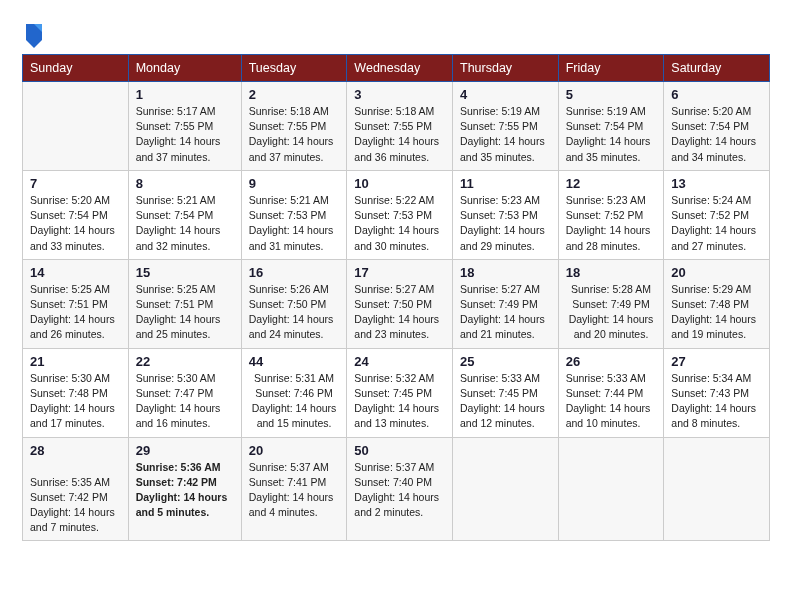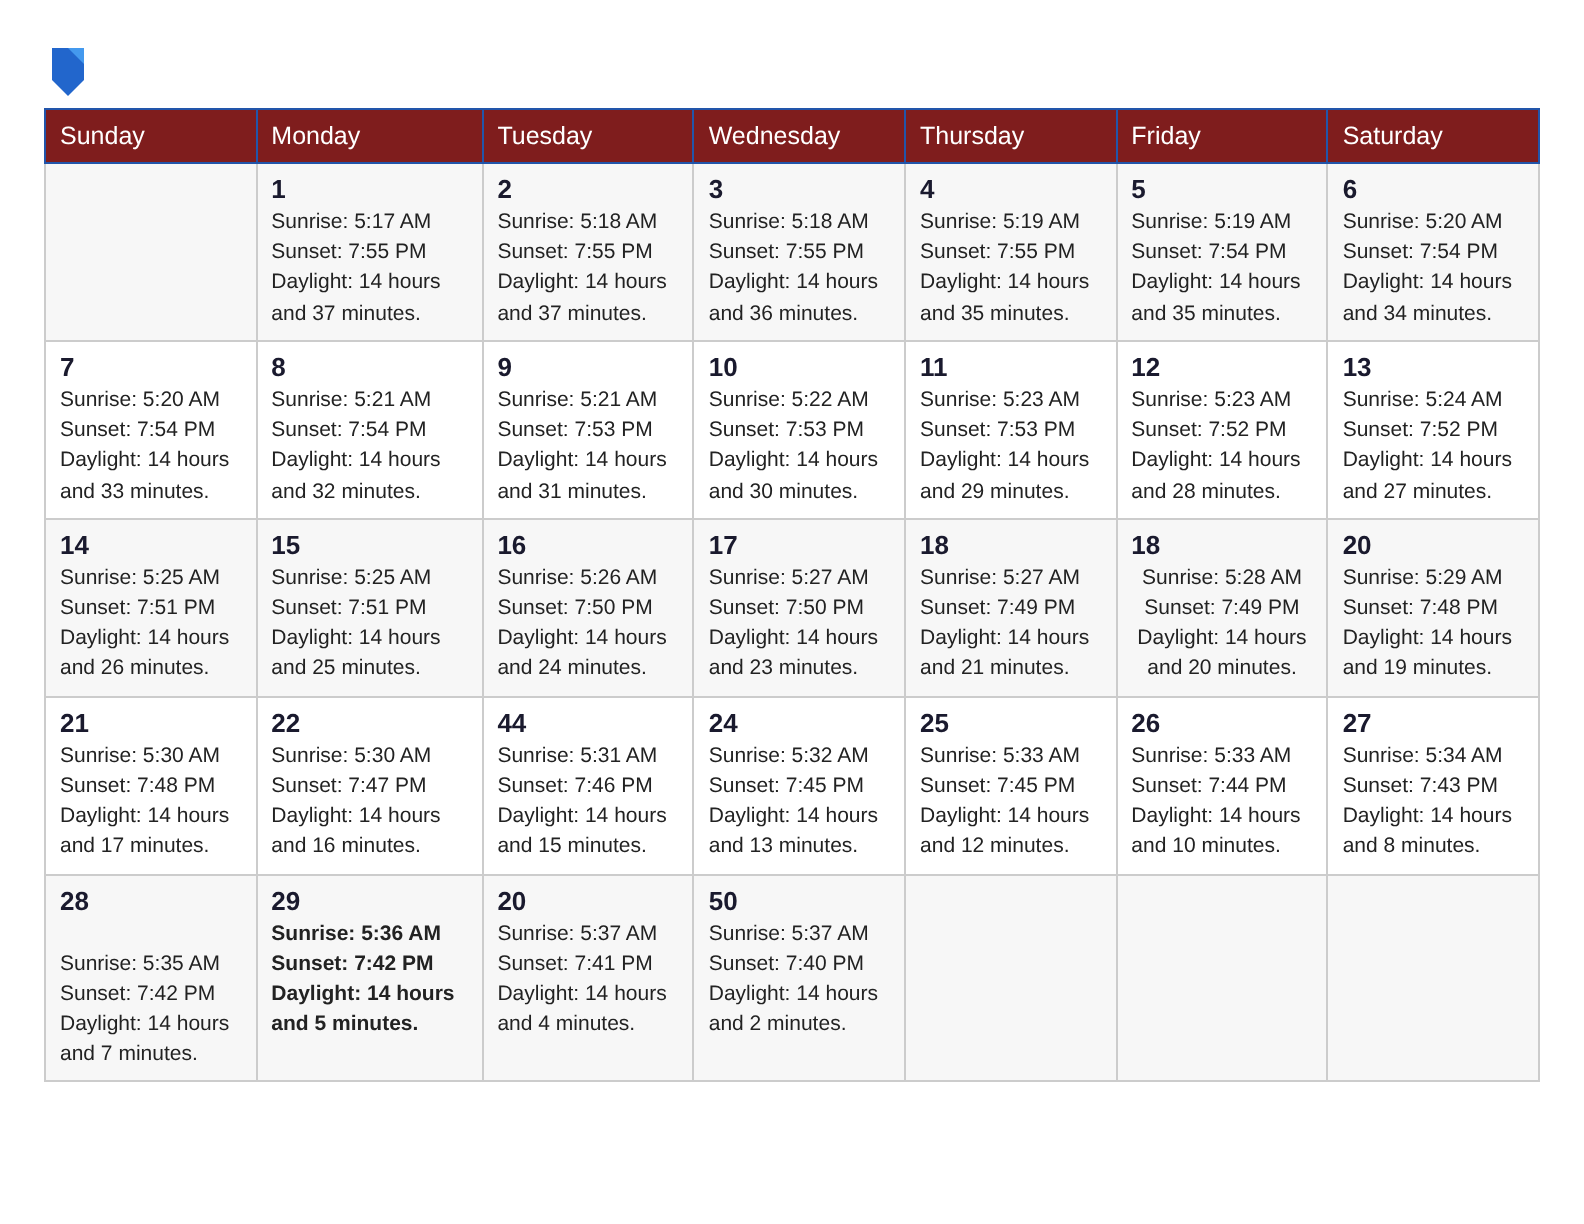--- a/index.html
+++ b/index.html
@@ -289,21 +289,21 @@
           </td>
           <td>
             <div class="day-number">22</div>
             <div class="day-info" style="white-space: pre-line;">Sunrise: 5:30 AM
 Sunset: 7:47 PM
 Daylight: 14 hours
 and 16 minutes.</div>
           </td>
           <td>
             <div class="day-number">44</div>
-            <div class="day-info" style="white-space: pre-line;">Sunrise: 5:31 AM
+            <div class="day-info" style="white-space: pre-line; text-align: center;">Sunrise: 5:31 AM
 Sunset: 7:46 PM
 Daylight: 14 hours
 and 15 minutes.</div>
           </td>
           <td>
             <div class="day-number">24</div>
             <div class="day-info" style="white-space: pre-line;">Sunrise: 5:32 AM
 Sunset: 7:45 PM
 Daylight: 14 hours
 and 13 minutes.</div>

